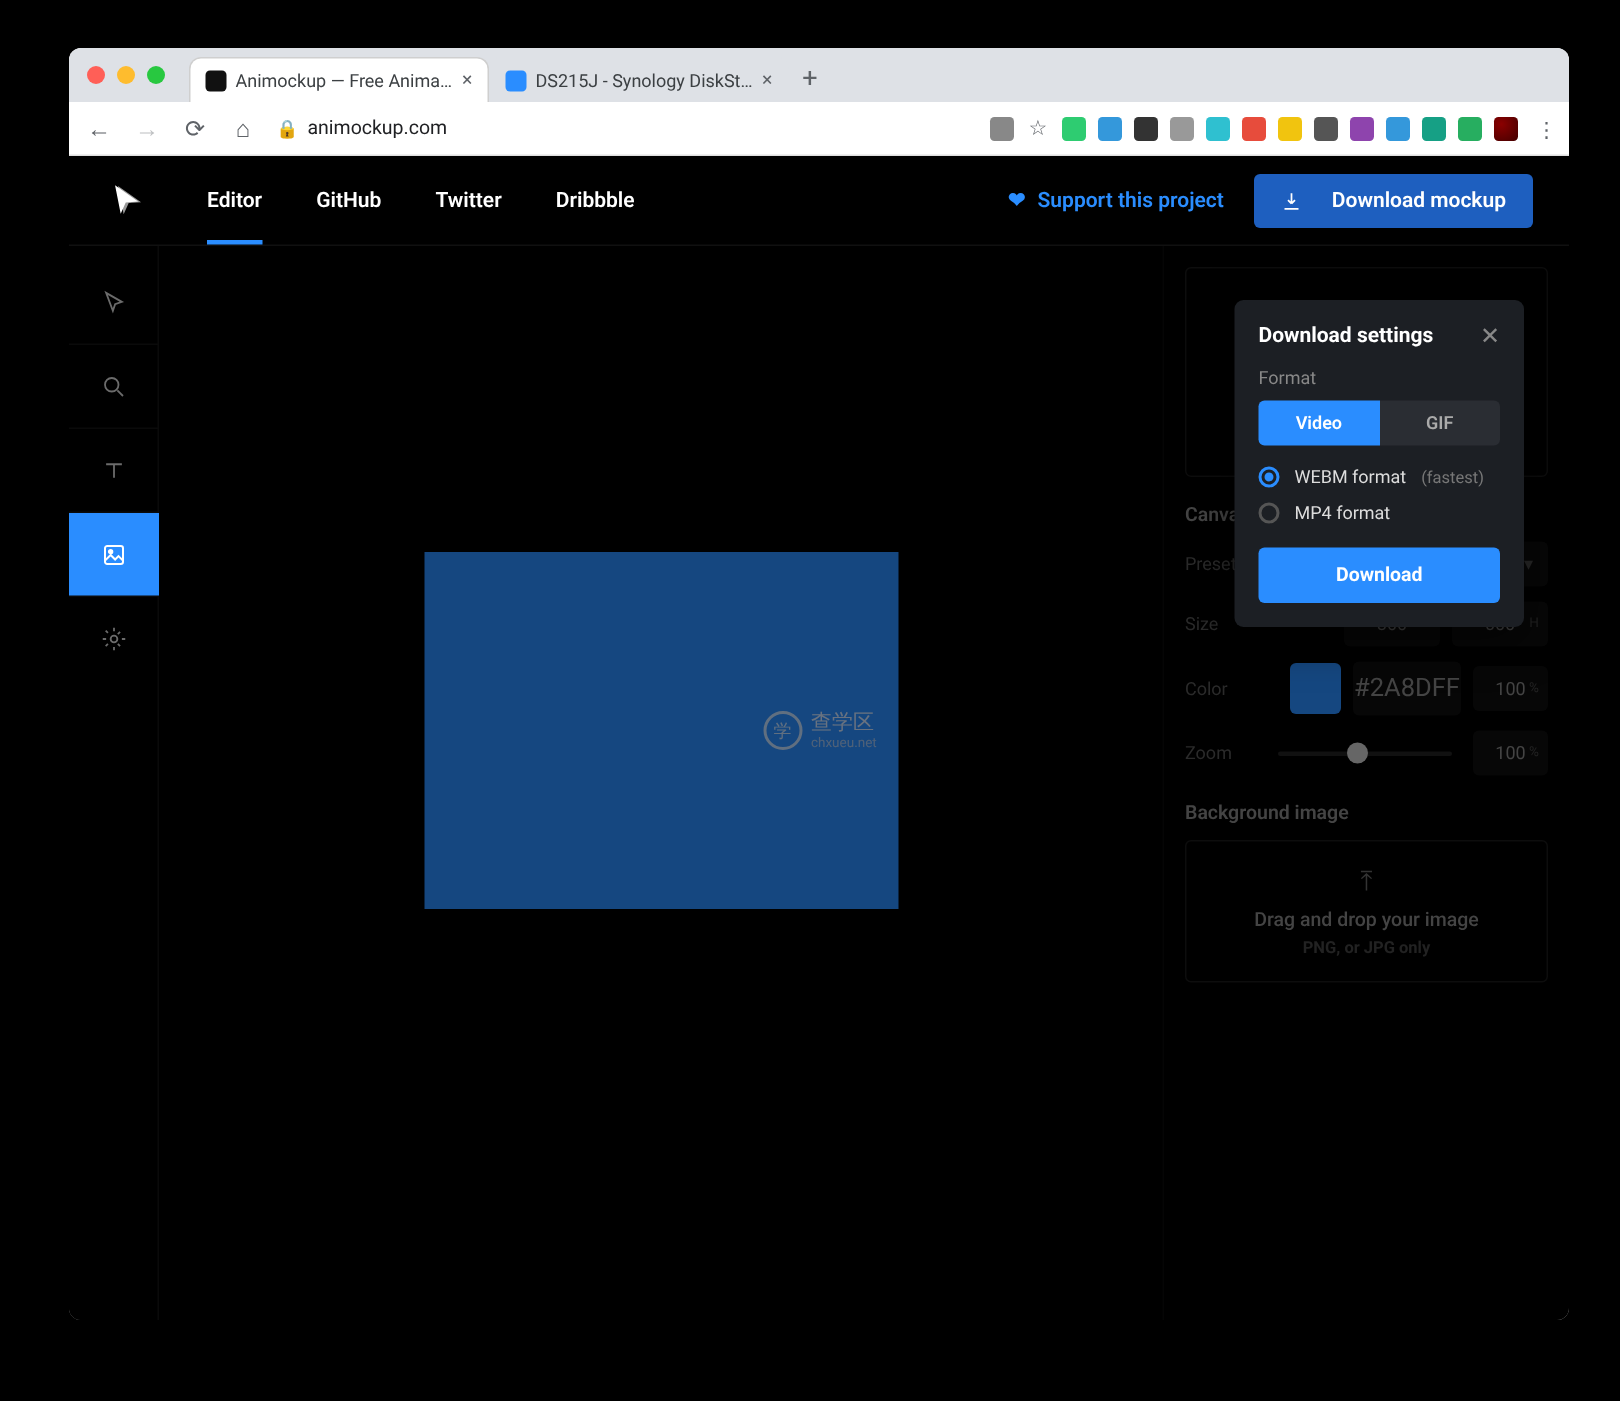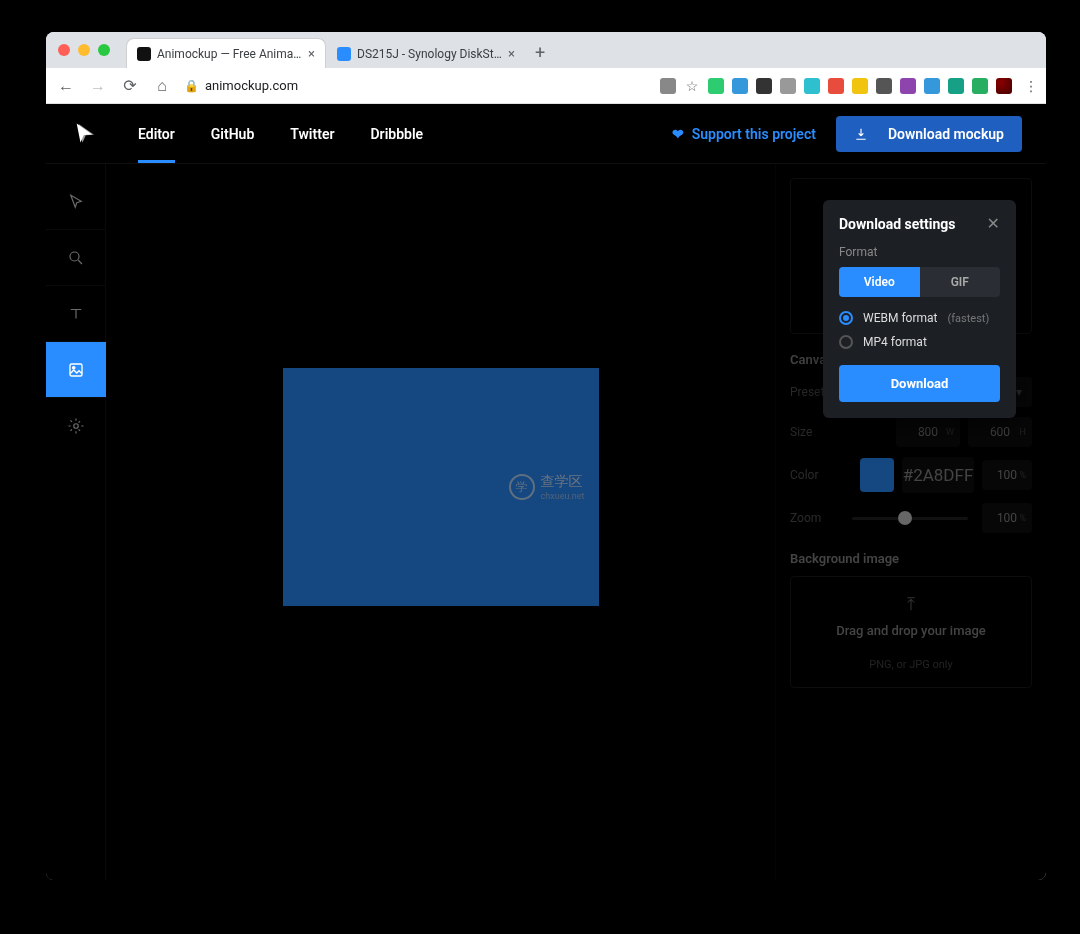--- a/index.html
+++ b/index.html
@@ -63,22 +63,22 @@
   .map-pin{position:absolute;width:12px;height:12px;background:#e74c3c;border-radius:50%;border:2px solid #fff;}
   .canvas-badge{position:absolute;right:14px;top:50%;transform:translateY(-50%);color:rgba(255,255,255,.7);font-size:13px;display:flex;align-items:center;gap:6px;}
   .canvas-badge .circ{width:26px;height:26px;border:2px solid rgba(255,255,255,.7);border-radius:50%;display:flex;align-items:center;justify-content:center;font-size:12px;}
 
   
   .right-panel { width:270px; background:#000; padding:14px; overflow:hidden; font-size:13px; color:#6b6b6b;}
   .rp-section { margin-bottom:18px;}
   .rp-title { color:#888; font-size:13px; font-weight:600; margin-bottom:10px;}
   .dropzone { border:1px solid #1a1a1a; border-radius:4px; padding:16px 8px; text-align:center;}
   .dz-thumb{width:72px;height:42px;background:#ddd;margin:0 auto 8px;border-radius:2px;}
-  .dz-main{color:#888;font-size:13px;font-weight:500;margin-bottom:20px;}
-  .dz-hint{color:#444;font-size:11px;}
+  .dz-main{color:#888;font-size:13px;font-weight:500;margin-bottom:4px;}
+  .dz-hint{color:#444;font-size:11px;font-weight:bold;}
   .dz-icon{color:#666;font-size:18px;margin-bottom:8px;}
   .row { display:flex; align-items:center; margin-bottom:10px; gap:8px;}
   .row label{ width:48px; color:#555; font-size:12px;}
   .sel { flex:1; background:#0f0f0f; color:#888; padding:8px 10px; border-radius:4px; display:flex;align-items:center;justify-content:space-between; font-size:12px;}
   .inp { background:#0f0f0f; color:#888; padding:8px 0; border-radius:4px; width:64px; text-align:center; font-size:12px; position:relative;}
   .inp .unit{position:absolute;right:6px;top:50%;transform:translateY(-50%);color:#444;font-size:9px;}
   .swatch{width:34px;height:34px;background:#2a8dff;border-radius:4px;}
   .slider-track{flex:1;height:3px;background:#222;position:relative;border-radius:2px;margin:0 6px;}
   .slider-thumb{position:absolute;width:14px;height:14px;background:#ccc;border-radius:50%;top:-6px;left:40%;}
 

